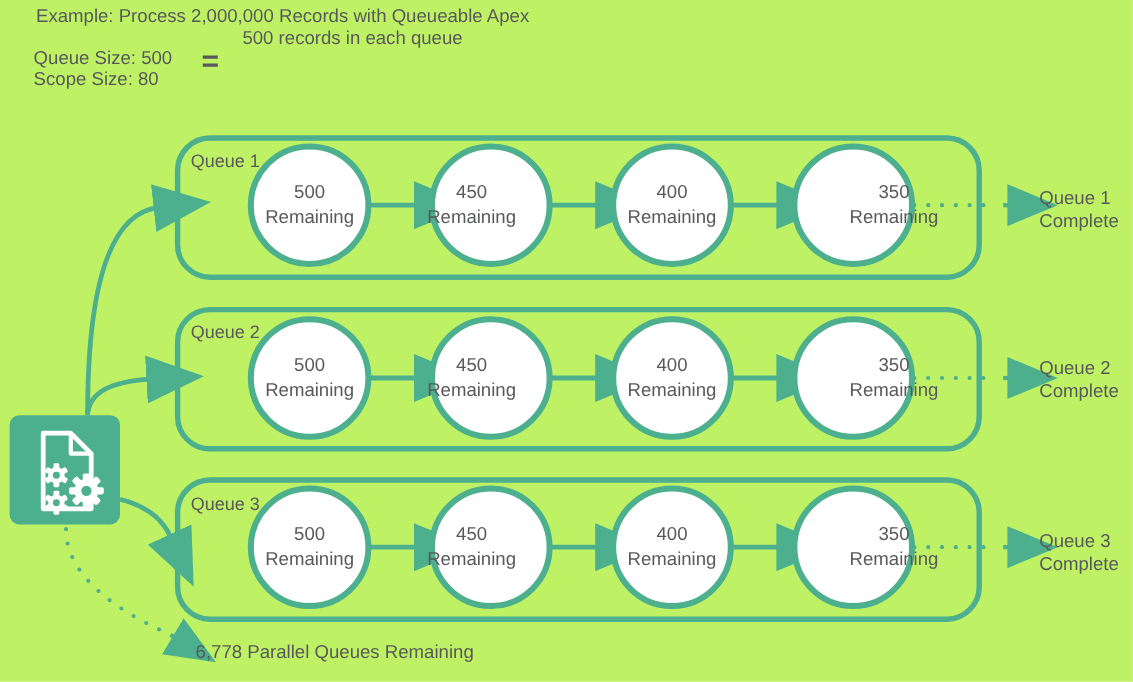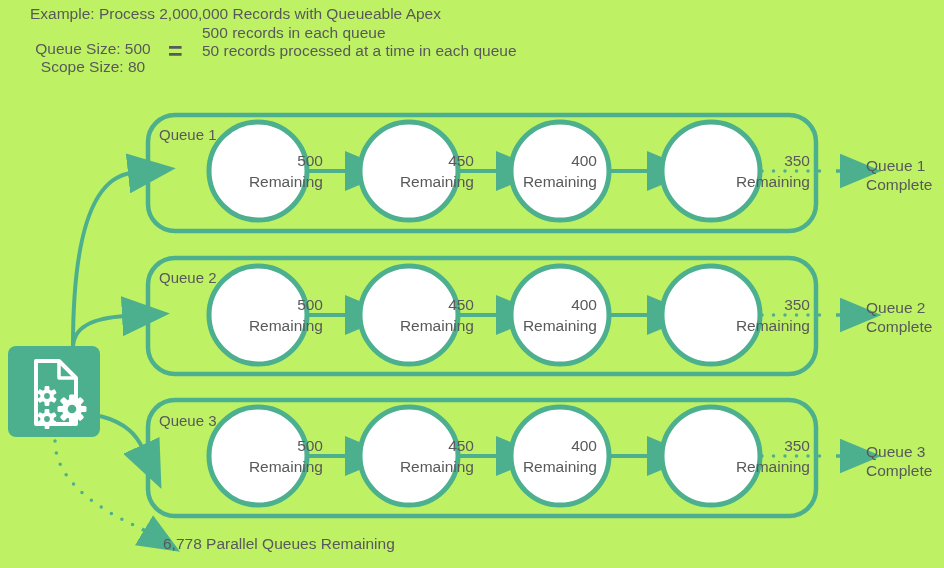--- a/index.html
+++ b/index.html
@@ -5,28 +5,28 @@
   :root { --green:#4caf8d; --text:#58595b; }
   * { box-sizing:border-box; }
   body { margin:0; background:#fff; }
   .canvas {
     position:relative; width:944px; height:568px; background:#bef264;
     font-family:Liberation Sans, sans-serif; overflow:hidden;
   }
   svg.layer { position:absolute; left:0; top:0; color:var(--green); }
   .t { position:absolute; color:var(--text); font-size:15.5px; white-space:nowrap; }
   .title { left:30px; top:5px; }
-  .legend-left  { left:28px; top:40px; width:130px; text-align:center; line-height:18px; }
+  .legend-left  { left:28px; top:40px; width:130px; text-align:left; line-height:18px; }
   .legend-right { left:202px; top:24px; line-height:18px; }
   .equals { left:168px; top:37px; font-size:25px; font-weight:700; }
   .ql { left:159px; font-size:15px; }           
   .ql.r1 { top:126px; } .ql.r2 { top:269px; } .ql.r3 { top:412px; }
-  .ct { width:130px; text-align:right; line-height:21px; }  
+  .ct { width:130px; text-align:center; line-height:21px; }  
   .ct.r1 { top:150px; } .ct.r2 { top:294px; } .ct.r3 { top:435px; }
-  .ct.c1 { left:193px; } .ct.c2 { left:344px; } .ct.c3 { left:467px; } .ct.c4 { left:680px; }
+  .ct.c1 { left:193px; } .ct.c2 { left:328px; } .ct.c3 { left:495px; } .ct.c4 { left:680px; }
   .cl { left:866px; line-height:19px; }          
   .cl.r1 { top:156px; } .cl.r2 { top:298px; } .cl.r3 { top:442px; }
   .footer { left:163px; top:535px; }
 </style>
 </head>
 <body>
 
 <div class="canvas">
 
   <svg class="layer" width="944" height="568" viewBox="0 0 944 568">
@@ -137,21 +137,20 @@
 
   <div class="t title">Example: Process 2,000,000 Records with Queueable Apex</div>
 
   <div class="t legend-left">
     <div>Queue Size: 500</div>
     <div>Scope Size: 80</div>
   </div>
   <div class="t equals">=</div>
   <div class="t legend-right">
     <div>500 records in each queue</div>
-    <div>50 records processed at a time in each queue</div>
   </div>
 
   <div class="t ql r1">Queue 1</div>
   <div class="t ct r1 c1">
     <div>500</div>
     <div>Remaining</div>
   </div>
   <div class="t ct r1 c2">
     <div>450</div>
     <div>Remaining</div>

